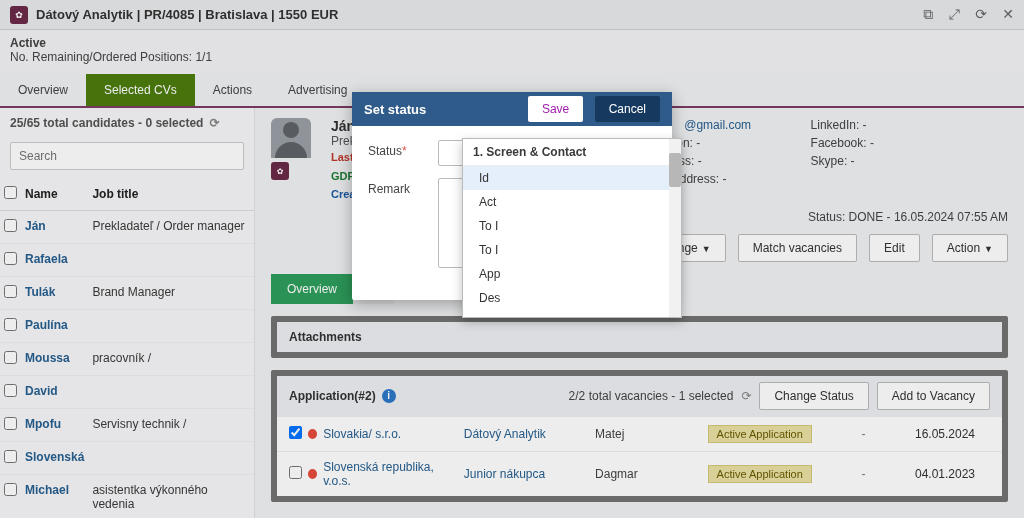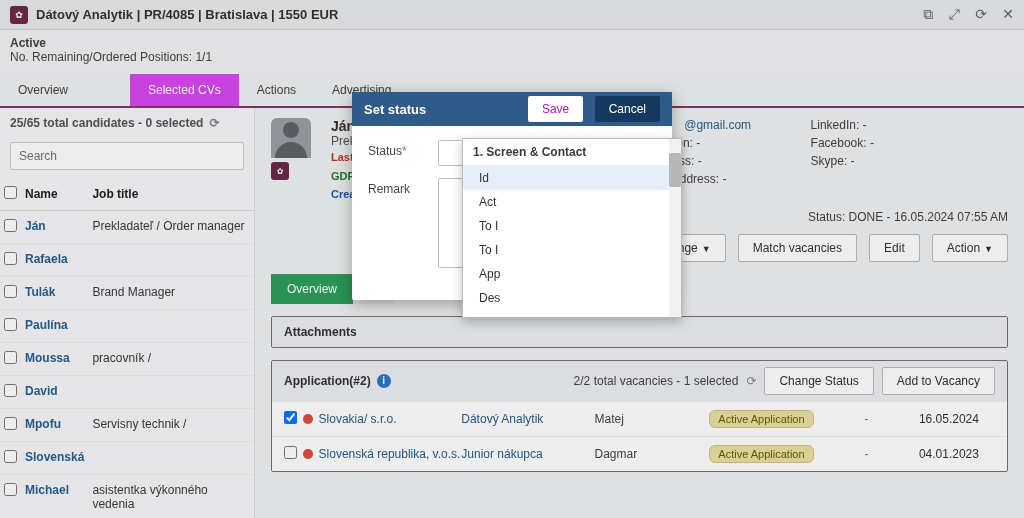--- a/index.html
+++ b/index.html
@@ -6,21 +6,21 @@
   body { background: #f0f1f3; font-size: 12px; color: #3a3a3a; width: 1024px; height: 518px; overflow: hidden; position: relative; }
   a, .link { color: #286090; text-decoration: none; }
   .topbar { display:flex; align-items:center; background:#e9eaec; height:30px; padding:0 10px; border-bottom:1px solid #d1d1d6; }
   .topbar .logo { width:18px; height:18px; background:#6b2a4a; border-radius:3px; margin-right:8px; display:flex;align-items:center;justify-content:center;color:#fff;font-size:9px;}
   .topbar .title { font-weight:bold; color:#333; font-size:13px; flex:1;}
   .topbar .icons span { margin-left:12px; color:#666; cursor:pointer; font-size:14px;}
   .subhead { background:#f3f3f5; padding:6px 10px 10px 10px; font-size:12px; color:#444;}
   .subhead .active { font-weight:bold; }
   .tabs { display:flex; border-bottom:2px solid #7d3b64; background:#f0f1f3; }
   .tab { padding:9px 18px; font-size:12px; color:#444; cursor:pointer;}
-  .tab.active { background:#d946ef; color:#fff;margin-left:44px;}
+  .tab.active { background:#4d7c0f; color:#fff;}
   .left-pane { width:255px; float:left; background:#f7f7f9; height:430px; overflow:hidden; border-right:1px solid #e0e0e4;}
   .left-pane .counter { padding:8px 10px; font-size:12px; color:#555; display:flex; align-items:center;font-weight:bold;}
   .left-pane .counter .refresh{margin-left:6px;color:#888;cursor:pointer;}
   .left-pane .search { margin:4px 10px 8px 10px;}
   .left-pane .search input { width:100%; padding:6px 8px; border:1px solid #ccc; border-radius:2px; font-size:12px;}
   .left-pane table { width:100%; border-collapse:collapse;}
   .left-pane th { text-align:left; padding:8px 4px; font-size:12px; color:#222; font-weight:bold; border-bottom:1px solid #ddd;}
   .left-pane td { padding:8px 4px; font-size:12px; border-bottom:1px solid #eee; vertical-align:top;}
   .left-pane td .name { color:#286090; font-weight:bold; }
   .right-pane { margin-left:255px; padding:0; position:relative;}
@@ -40,35 +40,35 @@
   .contact-cols { display:flex; flex:1.4; font-size:12px; color:#444; }
   .contact-cols > div { flex:1;}
   .contact-cols .row { margin-bottom:4px;}
   .status-row { text-align:right; padding:2px 16px; font-size:12px; color:#444;}
   .action-bar { display:flex; justify-content:flex-end; gap:12px; padding:8px 16px 12px 16px;}
   .btn { background:#fff; border:1px solid #bbb; padding:6px 14px; font-size:12px; border-radius:2px; cursor:pointer; color:#333;}
   .btn .caret{margin-left:4px;font-size:9px;}
   .sub-tabs { display:flex; padding:0 16px;}
   .sub-tab { padding:8px 16px; font-size:12px; background:#e9e9eb; color:#444; cursor:pointer;}
   .sub-tab.active { background:#2e9e5b; color:#fff;}
-  .section { margin:12px 16px 0 16px; background:#fff; border:1px solid #737373; border-radius:2px;}
+  .section { margin:12px 16px 0 16px; background:#fff; border:6px solid #737373; border-radius:2px;}
   .section .sec-head { background:#eceef1; padding:8px 12px; font-weight:bold; font-size:12px; color:#333;}
   .section .sec-body { padding:10px 12px; font-size:12px; color:#286090;}
   .appl-head { display:flex; align-items:center; justify-content:space-between; background:#eceef1; padding:6px 12px;}
   .appl-head .left-h{font-weight:bold;font-size:12px;color:#333;display:flex;align-items:center;gap:6px;}
   .appl-head .info-ico{display:inline-block;width:14px;height:14px;border-radius:50%;background:#2d77c7;color:#fff;text-align:center;font-size:10px;line-height:14px;}
   .appl-head .right-h{display:flex;align-items:center;gap:8px;}
   .vac-stat{font-size:12px;color:#444;}
   .appl-row { display:flex; align-items:center; padding:8px 12px; border-top:1px solid #eee;}
   .appl-row .cb{width:20px;}
   .appl-row .dot{width:10px;height:10px;border-radius:50%;background:#e74c3c;margin-right:6px;}
   .appl-row .company{width:150px;color:#286090;}
   .appl-row .pos{width:140px;color:#286090;}
   .appl-row .owner{width:120px;color:#444;}
-  .appl-row .badge{background:#e9e0a3;border:1px solid #d4c87a;color:#6b5a00;font-size:11px;padding:2px 8px;border-radius:6px;width:110px;text-align:center;}
+  .appl-row .badge{background:#e9e0a3;border:1px solid #d4c87a;color:#6b5a00;font-size:11px;padding:2px 8px;border-radius:0;width:110px;text-align:center;}
   .appl-row .dash{width:110px;color:#777;text-align:center;}
   .appl-row .date{width:80px;color:#333;}
   
   .overlay { position:absolute; inset:0; background:rgba(0,0,0,0.07); display:flex; align-items:flex-start; justify-content:center; }
   .modal { width:320px; background:#fff; margin-top:92px; box-shadow:0 4px 16px rgba(0,0,0,0.3); border-radius:2px;}
   .modal-head { background:#2f5b8a; color:#fff; display:flex; align-items:center; justify-content:space-between; padding:4px 12px;}
   .modal-head .mtitle{font-weight:bold;font-size:13px;}
   .modal-head .mbtn{padding:6px 14px;border-radius:2px;font-size:12px;cursor:pointer;border:none;}
   .modal-head .save{background:#fff;color:#a21caf;margin-right:8px;}
   .modal-head .cancel{background:#163a5f;color:#fff;}

